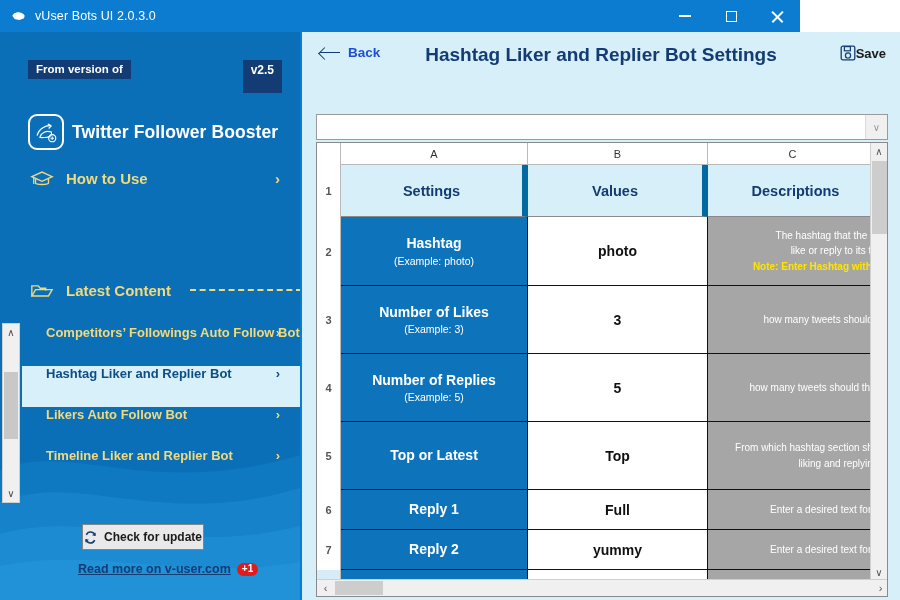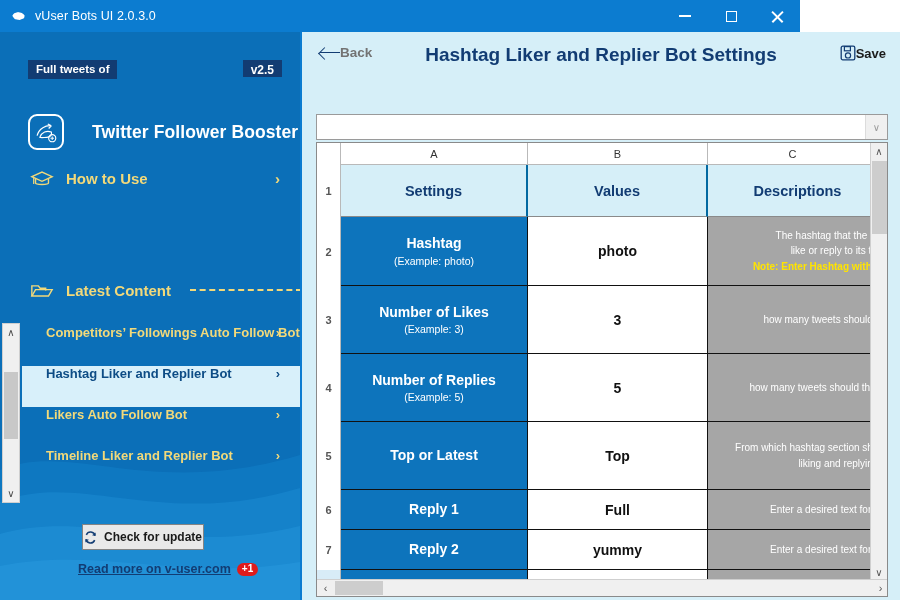--- a/index.html
+++ b/index.html
@@ -66,25 +66,25 @@
   .badge-full {
     position: absolute; left: 28px; top: 28px;
     background: #123c73; color: #ffffff;
     font-size: 11.5px; font-weight: bold;
     padding: 3px 8px 4px 8px;
   }
   .badge-ver {
     position: absolute; right: 18px; top: 28px;
     background: #123c73; color: #ffffff;
     font-size: 12px; font-weight: bold;
-    padding: 3px 8px 0 8px;
+    padding: 3px 8px 16px 8px;
   }
   .brandrow {
     position: absolute; left: 28px; top: 82px;
-    display: flex; align-items: center; gap: 28px;
+    display: flex; align-items: center; gap: 8px;
   }
   .brand-icon {
     width: 36px; height: 36px; border: 2px solid #ffffff; border-radius: 9px;
     position: relative; flex: 0 0 auto;
   }
   .brand-name { color:#ffffff; font-size: 17.5px; font-weight: bold; letter-spacing:.1px; }
 
   .nav-row {
     position: absolute; left: 0; width: 300px; height: 36px;
     display: flex; align-items: center;
@@ -154,22 +154,22 @@
     width:600px; height:568px;
     background:#d6eff8;
     border-left: 2px solid #0c7cd0;
   }
   .main-head {
     position:absolute; top:0; left:0; width:598px; height:48px;
     display:flex; align-items:center;
   }
   .back-btn {
     position:absolute; left:18px; top:13px;
-    display:flex; align-items:center; 
-    color:#737373; font-size:13.5px; font-weight:bold;
+    display:flex; align-items:center; gap:8px;
+    color:#1d4ed8; font-size:13.5px; font-weight:bold;
   }
   .back-arrow { display:block; width:20px; height:12px; position:relative; }
   .back-arrow::before {
     content:""; position:absolute; left:0; top:5px; width:20px; height:1.8px; background:#123c73;
   }
   .back-arrow::after {
     content:""; position:absolute; left:0; top:2px; width:8px; height:8px;
     border-left:1.8px solid #123c73; border-bottom:1.8px solid #123c73;
     transform: rotate(45deg);
   }
@@ -228,21 +228,21 @@
   .rows { position:absolute; left:24px; top:0; width:548px; }
   .row { display:flex; }
   .cell { border-right:1px solid #111; border-bottom:1px solid #111;
           display:flex; flex-direction:column; align-items:center; justify-content:center;
           text-align:center; overflow:hidden; }
   .cell.a { width:187px; }
   .cell.b { width:180px; }
   .cell.c { width:181px; }
 
   .hdr-cell { background:#d6eff8; color:#123c73; font-size:14.5px; font-weight:bold;
-              border-right:2px solid #0369a1; border-bottom:1px solid #8a8a8a; }
+              border-right:6px solid #0369a1; border-bottom:1px solid #8a8a8a; }
   .set-cell { background:#0d74bc; color:#ffffff; }
   .set-cell .t1 { font-size:14px; font-weight:bold; line-height:1.15; }
   .set-cell .t2 { font-size:10.5px; font-weight:normal; margin-top:3px; }
   .val-cell { background:#ffffff; color:#111; font-size:14px; font-weight:bold; }
   .desc-cell { background:#a6a6a6; color:#ffffff; font-size:10px; text-align:right;
                align-items:flex-end; padding-right:4px; line-height:1.55; }
   .desc-cell .note { color:#ffe400; font-weight:bold; }
 
   
   .vscroll {
@@ -287,21 +287,21 @@
 
   <div class="sidebar">
 
     <svg class="sb-waves" viewBox="0 0 300 170" preserveAspectRatio="none">
       <path d="M0,40 C70,10 150,70 300,25 L300,170 L0,170 Z" fill="#1280c9" opacity="0.55"></path>
       <path d="M0,72 C80,40 160,100 300,58 L300,170 L0,170 Z" fill="#1b8cd4" opacity="0.5"></path>
       <path d="M0,104 C90,78 170,128 300,96 L300,170 L0,170 Z" fill="#2598dd" opacity="0.42"></path>
       <path d="M0,136 C100,116 180,152 300,132 L300,170 L0,170 Z" fill="#2ea2e6" opacity="0.32"></path>
     </svg>
 
-    <div class="badge-full">Full tweets of</div>
+    <div class="badge-full">From version of</div>
     <div class="badge-ver">v2.5</div>
 
     <div class="brandrow">
       <span class="brand-icon">
         <svg viewBox="0 0 36 36" width="32" height="32" style="position:absolute;left:0;top:0;">
           <path d="M8 22 C10 14, 18 10, 24 11 M24 11 l-4 -2 M24 11 l-3 3" stroke="#ffffff" stroke-width="1.4" fill="none"></path>
           <path d="M11 24 c2 -6, 8 -8, 13 -6 c1 3, -1 6, -5 6 c-3 0, -6 1, -8 0 z" stroke="#ffffff" stroke-width="1.3" fill="none"></path>
           <circle cx="25" cy="25" r="4" stroke="#ffffff" stroke-width="1.3" fill="none"></circle>
           <path d="M25 23 v4 M23 25 h4" stroke="#ffffff" stroke-width="1.1"></path>
         </svg>

